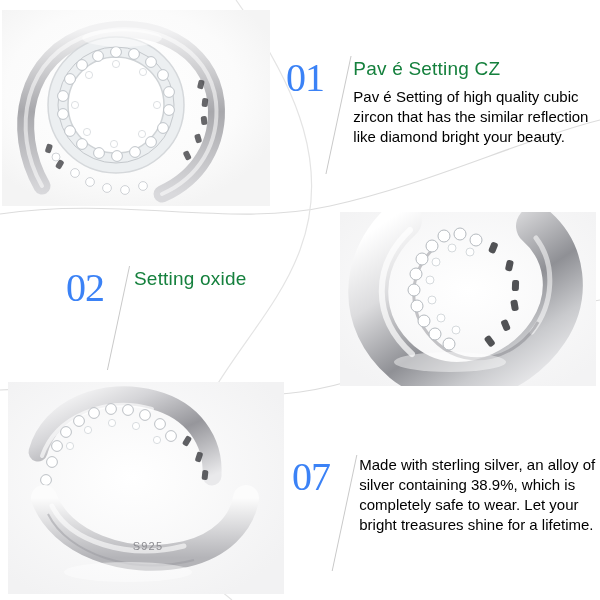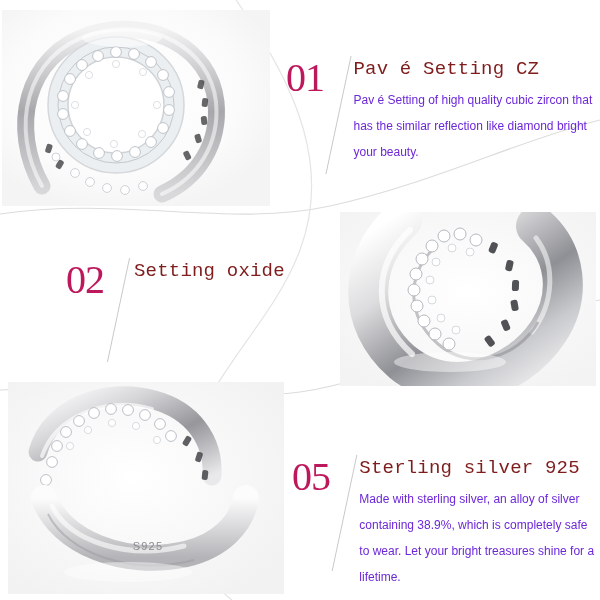--- a/index.html
+++ b/index.html
@@ -29,52 +29,51 @@
   
   .feature {
     position: absolute;
     display: flex;
     align-items: flex-start;
   }
   .num {
     font-family: "Liberation Serif", serif;
     font-size: 40px;
     line-height: 40px;
-    color: #be185d;
+    color: #3b82f6;
     letter-spacing: -1px;
     padding-right: 14px;
     margin-top: 2px;
   }
   .divider {
     width: 1px;
     background: #c9c9c9;
     align-self: stretch;
     margin-right: 15px;
     transform: skewX(-12deg);
   }
   .txt-wrap {
     max-width: 250px;
   }
   .ftitle {
     font-size: 19px;
-    color: #7f1d1d;
+    color: #15803d;
     font-weight: normal;
     margin: 2px 0 7px 0;
     letter-spacing: 0.2px;
-    font-family: Liberation Mono, monospace;
   }
   .fbody {
-    font-size: 12px;
-    line-height: 26px;
-    color: #6d28d9;
+    font-size: 15px;
+    line-height: 20px;
+    color: #000000;
   }
 
   #feature-1 { left: 286px; top: 56px; }
   #feature-1 .divider { height: 118px; }
-  #feature-2 { left: 66px;  top: 258px; text-align: right; }
+  #feature-2 { left: 66px;  top: 266px; text-align: right; }
   #feature-2 .divider { height: 104px; }
   #feature-3 { left: 292px; top: 455px; }
   #feature-3 .divider { height: 116px; }
 
   
   .photo {
     position: absolute;
     overflow: hidden;
   }
   #photo-1 { left: 2px;   top: 10px;  width: 268px; height: 196px; }
@@ -308,21 +307,20 @@
 
   <div class="feature" id="feature-2">
     <div class="num">02</div>
     <div class="divider"></div>
     <div class="txt-wrap">
       <div class="ftitle">Setting oxide</div>
     </div>
   </div>
 
   <div class="feature" id="feature-3">
-    <div class="num">05</div>
+    <div class="num">07</div>
     <div class="divider"></div>
     <div class="txt-wrap">
-      <div class="ftitle">Sterling silver 925</div>
       <div class="fbody">Made with sterling silver, an alloy of silver containing 38.9%, which is completely safe to wear. Let your bright treasures shine for a lifetime.</div>
     </div>
   </div>
 
 </div>
 
 </body></html>

